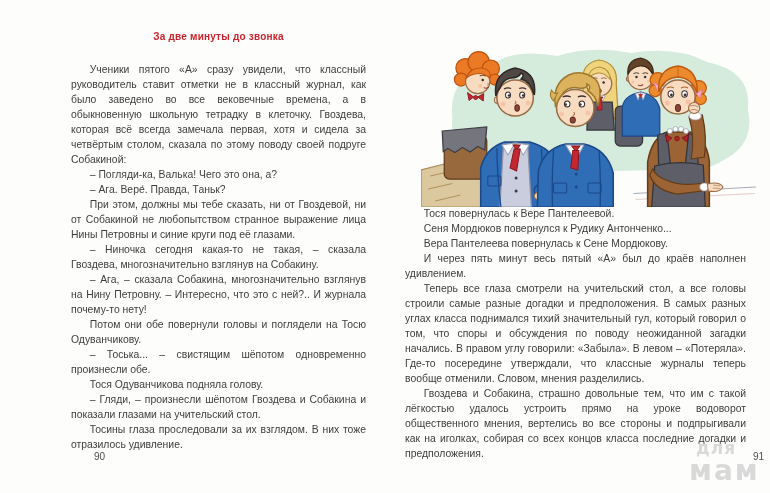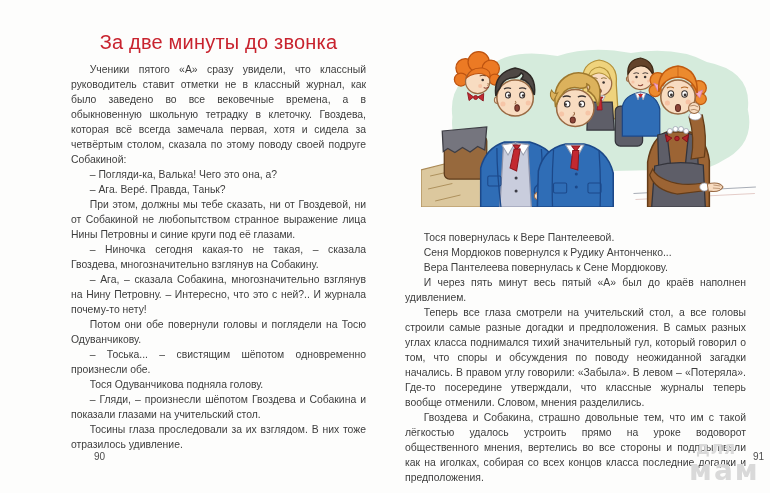--- a/index.html
+++ b/index.html
@@ -9,25 +9,25 @@
     font-family:"Liberation Sans",sans-serif;
   }
   .text-col{
     position:absolute;
     font-size:10.4px;line-height:15px;color:#3d3d3d;
     text-align:justify;
   }
   .text-col p{margin:0;text-indent:1.8em;}
   #page-title{
     position:absolute;left:71px;top:31px;width:295px;
-    text-align:center;font-size:20px;font-weight:normal;color:#c8232e;
+    text-align:center;font-size:10px;font-weight:bold;color:#c8232e;
     letter-spacing:.2px;
   }
   #left-col{left:71px;top:62px;width:295px;}
-  #right-col{left:405px;top:206px;width:341px;margin-top:24px;}
+  #right-col{left:405px;top:206px;width:341px;}
   .pagenum{
     position:absolute;font-size:10px;color:#4c4c4c;z-index:3;margin-left:47px;
   }
   #pn-left{left:47px;top:451px;}
   #pn-right{left:706px;top:451px;}
   #illustration{
     position:absolute;left:421px;top:42px;width:344px;height:165px;
   }
   .watermark{
     position:absolute;color:#d9d9d9;font-weight:bold;z-index:1;

